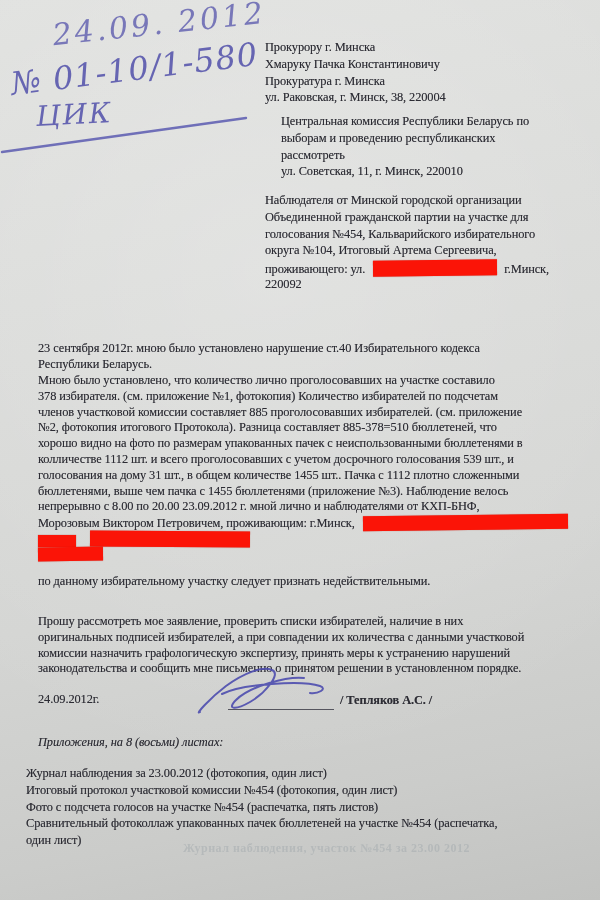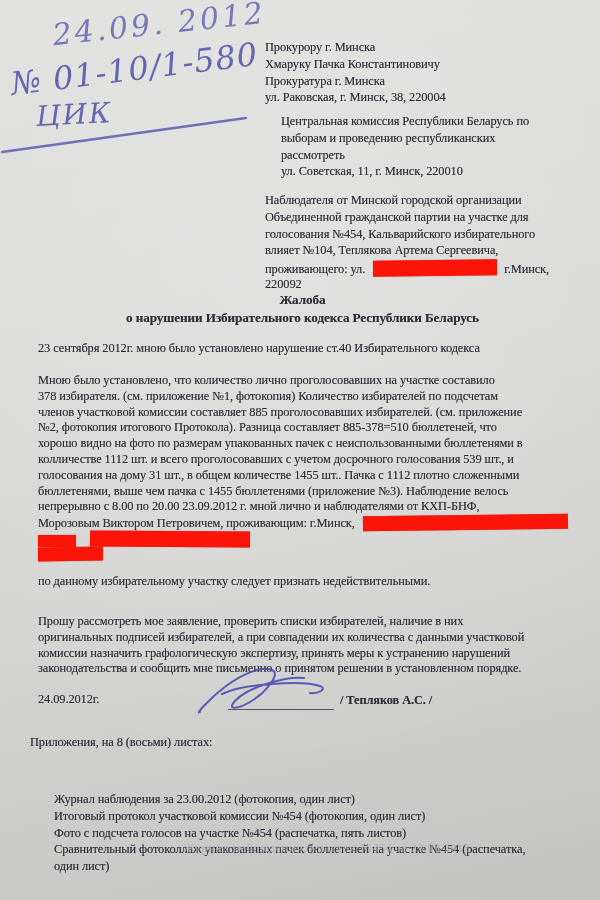--- a/index.html
+++ b/index.html
@@ -49,36 +49,33 @@
     <div>Центральная комиссия Республики Беларусь по</div>
     <div>выборам и проведению республиканских</div>
     <div>рассмотреть</div>
     <div>ул. Советская, 11, г. Минск, 220010</div>
   </div>
 
   <div class="typed" style="left:265px; top:193px;">
     <div>Наблюдателя от Минской городской организации</div>
     <div>Объединенной гражданской партии на участке для</div>
     <div>голосования №454, Кальварийского избирательного</div>
-    <div>влияет №104, Теплякова Артема Сергеевича,</div>
+    <div>округа №104, Итоговый Артема Сергеевича,</div>
     <div>
       <span>проживающего: ул.</span>
       <span class="redact" style="width:124px; height:16px; margin:0 4px 0 5px; transform:rotate(-0.6deg);"></span>
       <span>г.Минск,</span>
     </div>
     <div>220092</div>
   </div>
 
-  <div class="typed title-blk" style="left:40px; top:292px; width:525px;">
-    <div>Жалоба</div>
-    <div>о нарушении Избирательного кодекса Республики Беларусь</div>
-  </div>
 
   <div class="typed bodyblk" style="left:38px; top:341px;">
     <div>23 сентября 2012г. мною было установлено нарушение ст.40 Избирательного кодекса</div>
+    <div>Республики Беларусь.</div>
   </div>
 
   <div class="typed bodyblk" style="left:38px; top:373px;">
     <div>Мною было установлено, что количество лично проголосовавших на участке составило</div>
     <div>378 избирателя. (см. приложение №1, фотокопия) Количество избирателей по подсчетам</div>
     <div>членов участковой комиссии составляет 885 проголосовавших избирателей. (см. приложение</div>
     <div>№2, фотокопия итогового Протокола). Разница составляет 885-378=510 бюллетеней, что</div>
     <div>хорошо видно на фото по размерам упакованных пачек с неиспользованными бюллетенями в</div>
     <div>колличестве 1112 шт. и всего проголосовавших с учетом досрочного голосования 539 шт., и</div>
     <div>голосования на дому 31 шт., в общем количестве 1455 шт.. Пачка с 1112 плотно сложенными</div>
@@ -108,22 +105,22 @@
     <div>законодательства и сообщить мне письменно о принятом решении в установленном порядке.</div>
   </div>
 
   <div class="typed" style="left:38px; top:692px;">24.09.2012г.</div>
   <div class="sig-line"></div>
   <svg class="overlay" style="left:192px; top:660px;" width="150" height="58" viewBox="0 0 150 58">
     <path d="M 8 52 C 2 56 18 38 34 26 C 52 13 70 6 80 10 C 90 14 72 34 58 42 C 44 50 34 50 44 40 C 58 26 96 16 112 18 M 30 34 C 50 24 110 20 128 26 C 136 29 126 34 118 33" stroke="#4c4cae" stroke-width="2" fill="none" stroke-linecap="round" opacity="0.9"></path>
   </svg>
   <div class="typed" style="left:340px; top:693px;font-weight:bold;">/ Тепляков А.С. /</div>
 
-  <div class="typed" style="left:30px; top:735px;">Приложения, на 8 (восьми) листах:</div>
-  <div class="typed" style="left:54px; top:765px; line-height:16.1px;margin-top:26px;">
+  <div class="typed" style="left:38px; top:735px;font-style:italic;">Приложения, на 8 (восьми) листах:</div>
+  <div class="typed" style="left:26px; top:765px; line-height:16.1px;">
     <div>Журнал наблюдения за 23.00.2012 (фотокопия, один лист)</div>
     <div>Итоговый протокол участковой комиссии №454 (фотокопия, один лист)</div>
     <div>Фото с подсчета голосов на участке №454 (распечатка, пять листов)</div>
     <div>Сравнительный фотоколлаж упакованных пачек бюллетеней на участке №454 (распечатка,</div>
     <div>один лист)</div>
   </div>
 
   <div class="ghost">Журнал наблюдения, участок №454 за 23.00 2012</div>
 
 </div>

